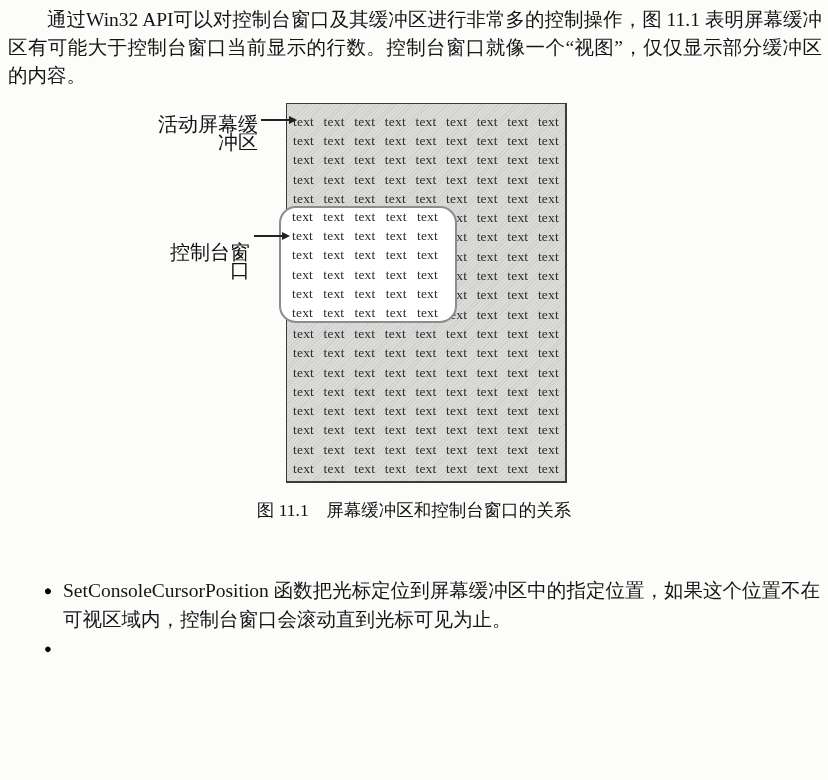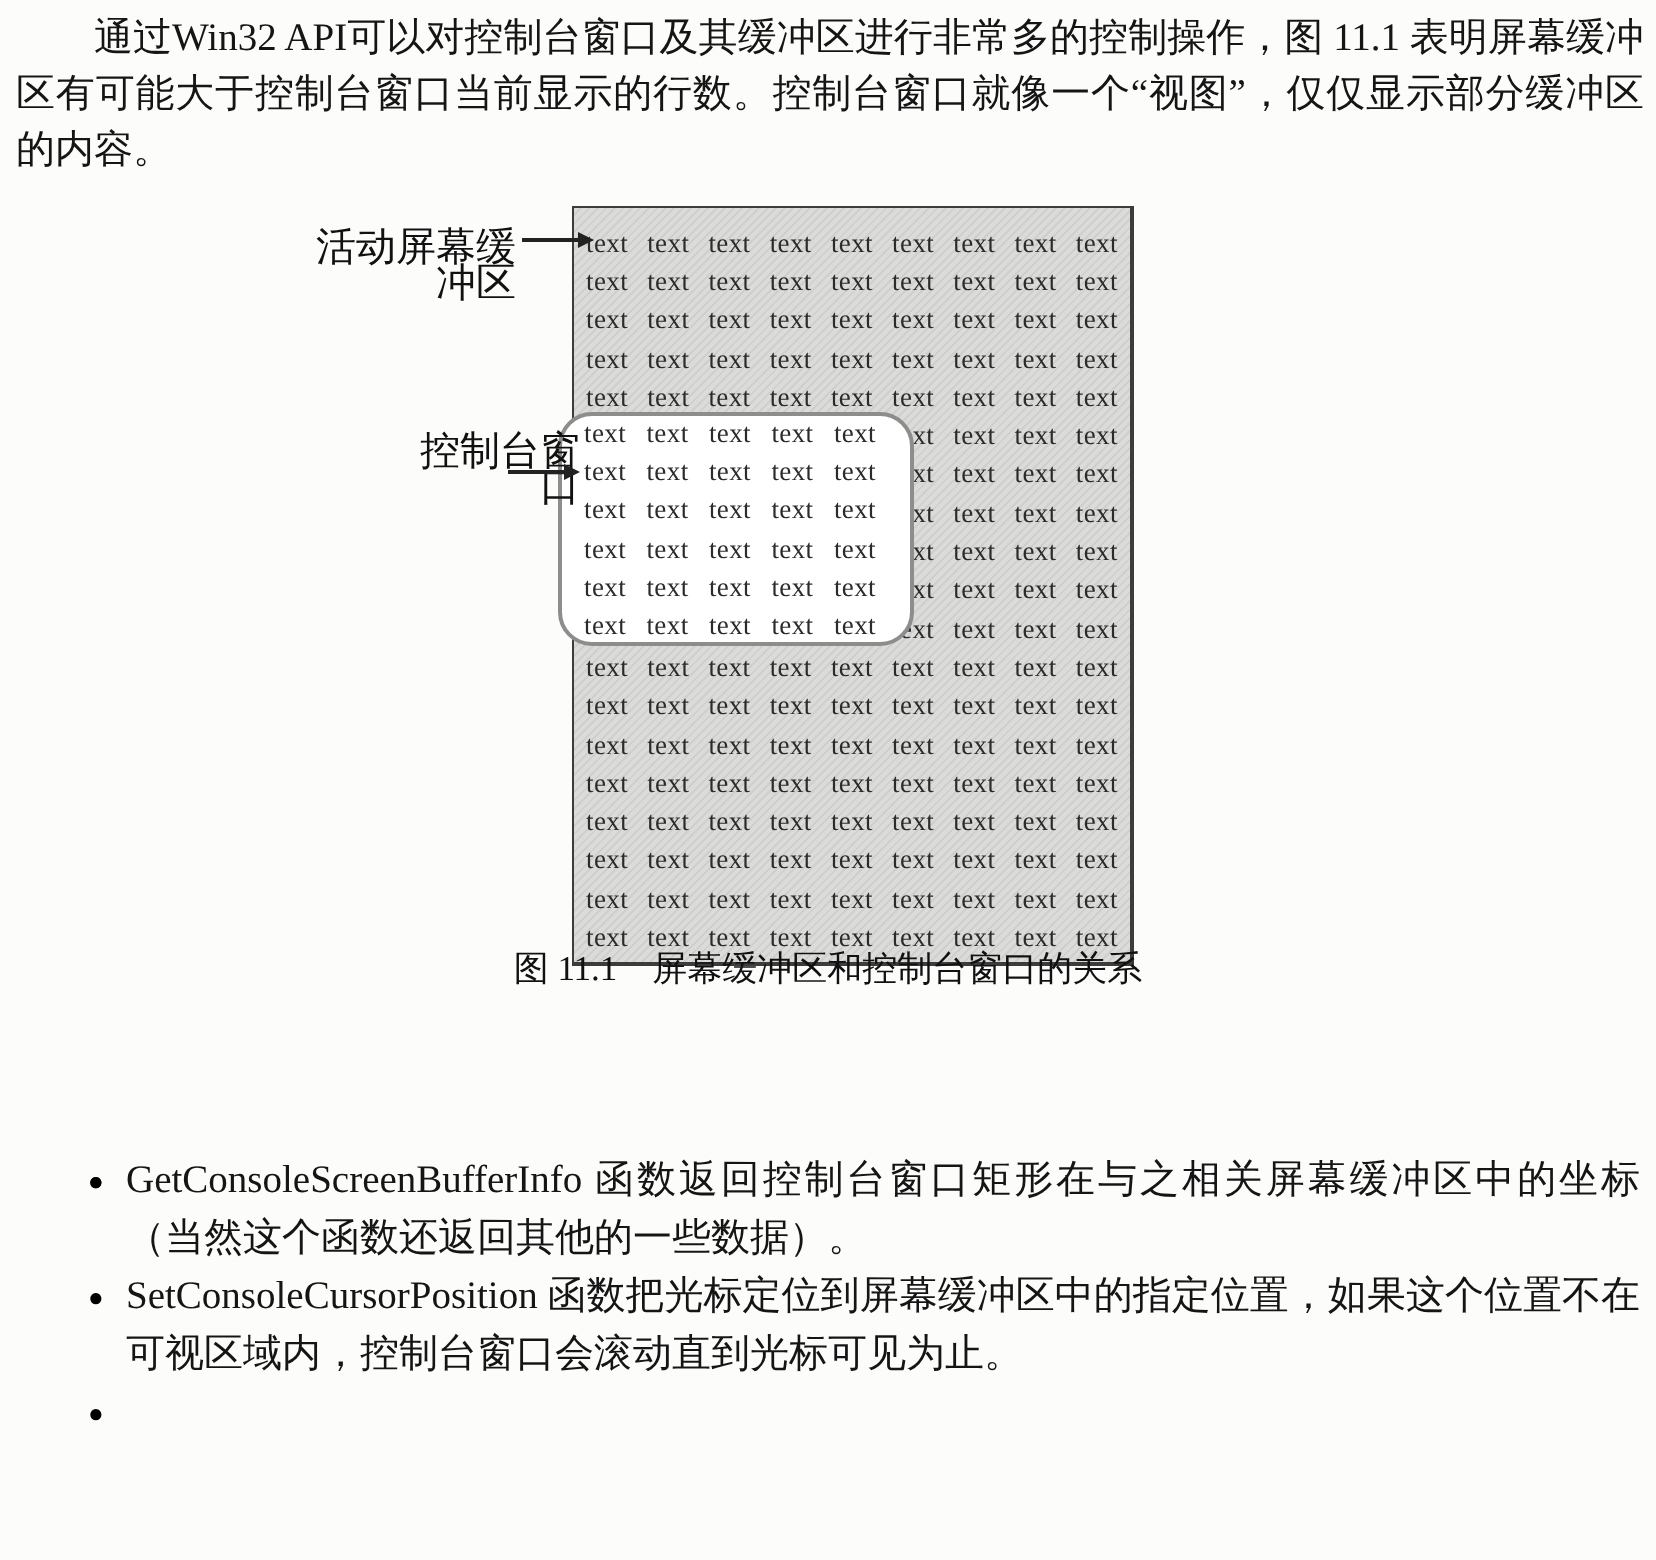--- a/index.html
+++ b/index.html
@@ -52,34 +52,34 @@
     position:absolute; left:292px; top:207px; width:146px;
     z-index:3;
   }
   .fig-label{
     position:absolute;
     font-size:20px; line-height:18px; color:#111;
     text-align:right;
     z-index:4;
   }
   .label1{ left:140px; top:115px; width:118px; }
-  .label2{ left:168px; top:217px; width:82px;margin-left:40px; }
+  .label2{ left:168px; top:243px; width:82px; }
   .arrow{
     position:absolute; height:2px; background:#222; z-index:4;
   }
   .arrow:after{
     content:""; position:absolute; right:-8px; top:-3px;
     border-left:8px solid #222;
     border-top:4px solid transparent;
     border-bottom:4px solid transparent;
   }
   .arrow1{ left:261px; top:119px; width:28px; }
   .arrow2{ left:254px; top:235px; width:28px; }
   .caption{
-    position:absolute; left:0; top:472px; width:828px;
+    position:absolute; left:0; top:498px; width:828px;
     text-align:center; font-size:17.5px; color:#111;
     z-index:4;
   }
   
   .bullets{
     position:absolute; left:8px; top:576px; width:812px;
     margin:0; padding:0; list-style:none;
   }
   .bullets li{
     position:relative;
@@ -367,18 +367,18 @@
 
     <div class="fig-label label2">控制台窗口</div>
     <div class="arrow arrow2"></div>
 
     <div class="caption">图 11.1　屏幕缓冲区和控制台窗口的关系</div>
   </div>
 
 
   <ul class="bullets" id="bullet-list">
       <li><span class="marker">●</span></li>
-      <li><span class="marker">●</span><span>GetConsoleScreenBufferInfo 函数返回控制台窗口矩形在与之相关屏幕缓冲区中的坐标（当然这个函数还返回其他的一些数据）。</span></li>
+      <li><span class="marker">●</span></li>
       <li><span class="marker">●</span><span>SetConsoleCursorPosition 函数把光标定位到屏幕缓冲区中的指定位置，如果这个位置不在可视区域内，控制台窗口会滚动直到光标可见为止。</span></li>
       <li><span class="marker">●</span></li>
     </ul>
 
 </div>
 
 </body></html>

